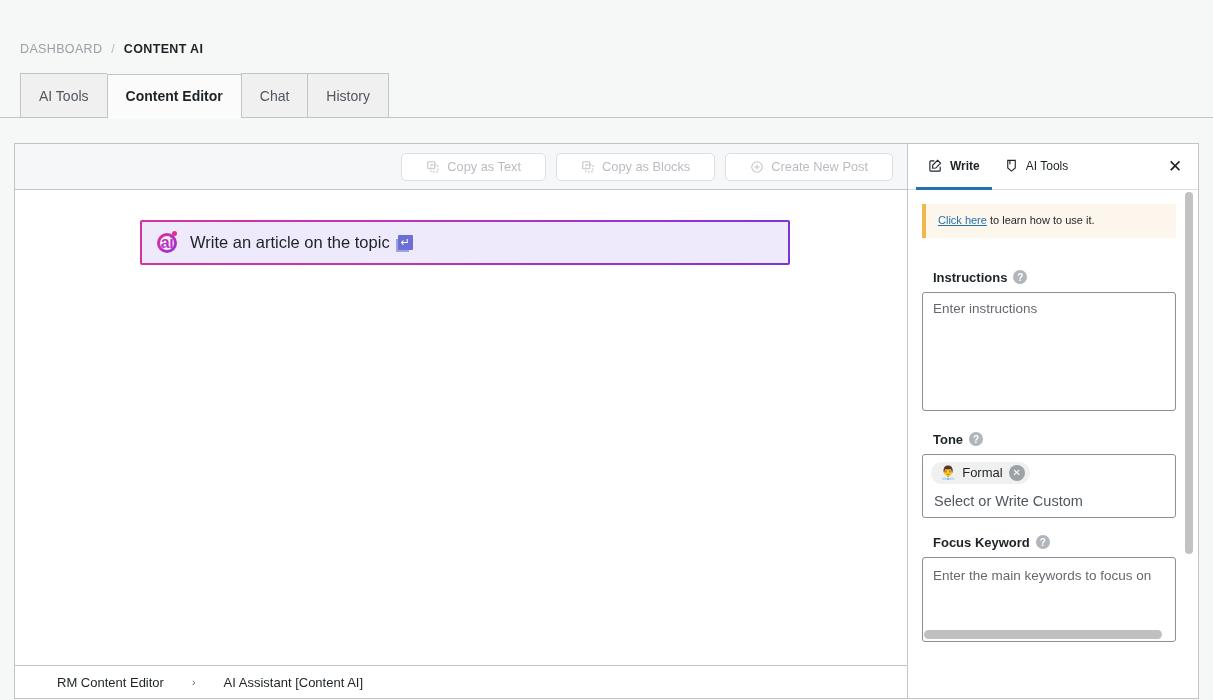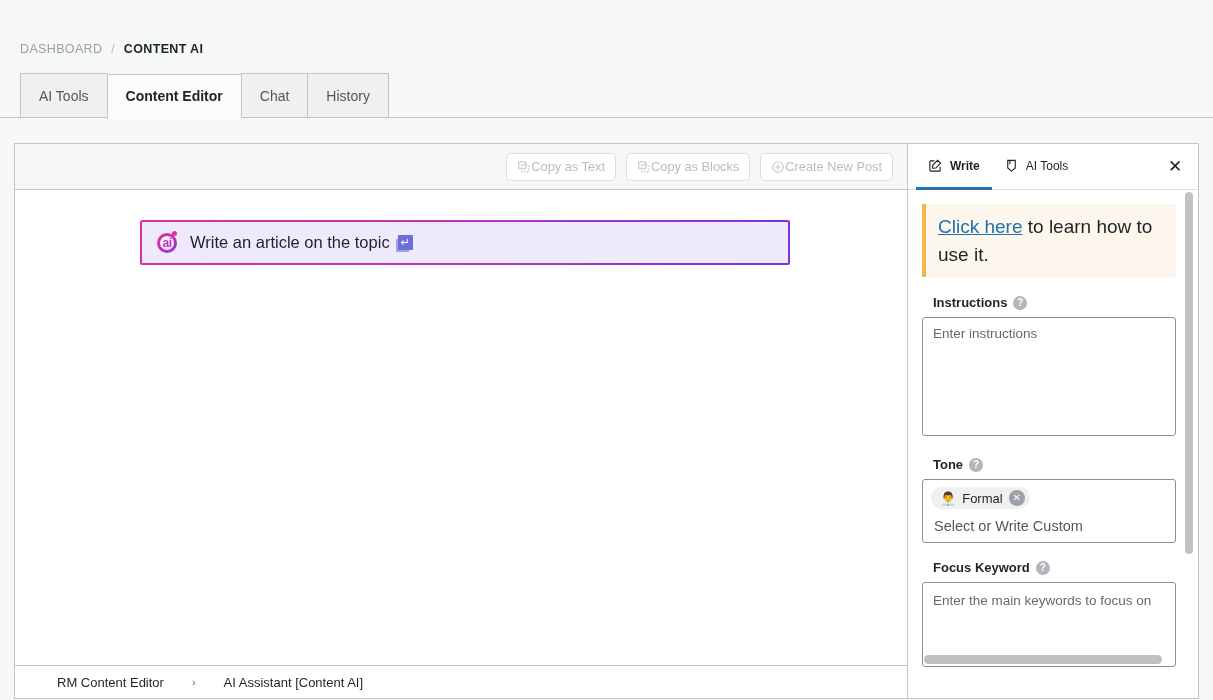--- a/index.html
+++ b/index.html
@@ -83,22 +83,23 @@
     border-bottom: 1px solid #c3c4c7;
     display: flex;
     align-items: center;
     justify-content: flex-end;
     padding-right: 14px;
     gap: 10px;
   }
   .tb-btn {
     display: inline-flex;
     align-items: center;
+    gap: 7px;
     height: 28px;
-    padding: 0 10px;
+    padding: 0 24px;
     font-size: 12.8px;
     color: #b9bdc2;
     background: #fff;
     border: 1px solid #dcdfe2;
     border-radius: 5px;
     cursor: default;
   }
   .tb-ico { width: 14px; height: 14px; display: block; }
 
   .editor-canvas {
@@ -136,21 +137,21 @@
     background: linear-gradient(135deg, #e0308f 0%, #b832bd 55%, #8b34d4 100%);
   }
   .ai-logo .hole {
     position: absolute; left: 4px; top: 4px; right: 4px; bottom: 4px;
     border-radius: 50%;
     background: #f3eefc;
   }
   .ai-logo .ai-txt {
     position: absolute; inset: 0;
     display: flex; align-items: center; justify-content: center;
-    font-size: 12px; font-weight: 700;
+    font-size: 16px; font-weight: 700;
     color: #b832bd;
     font-family: "Liberation Sans", sans-serif;
     letter-spacing: -.4px;
   }
   .ai-logo .dot {
     position: absolute; top: -1px; right: 1px;
     width: 5px; height: 5px; border-radius: 50%;
     background: #e0308f;
   }
   .ai-block-text {
@@ -229,24 +230,24 @@
   .sidebar-body {
     flex: 1 1 auto;
     overflow: hidden;
     padding: 14px 22px 0 14px;
     position: relative;
   }
   .notice {
     background: #fdf6ec;
     border-left: 4px solid #f0b849;
     padding: 9px 12px;
-    font-size: 19px;
+    font-size: 11px;
     color: #1d2327;
     line-height: 1.45;
-    margin-bottom: 18px;
+    margin-bottom: 32px;
   }
   .notice a { color: #2271b1; text-decoration: underline; }
 
   .field { margin-bottom: 17px; }
   .field-label {
     display: flex; align-items: center; gap: 6px;
     font-size: 13px; font-weight: 700; color: #1d2327;
     margin-bottom: 7px;
     margin-left: 11px;
   }

